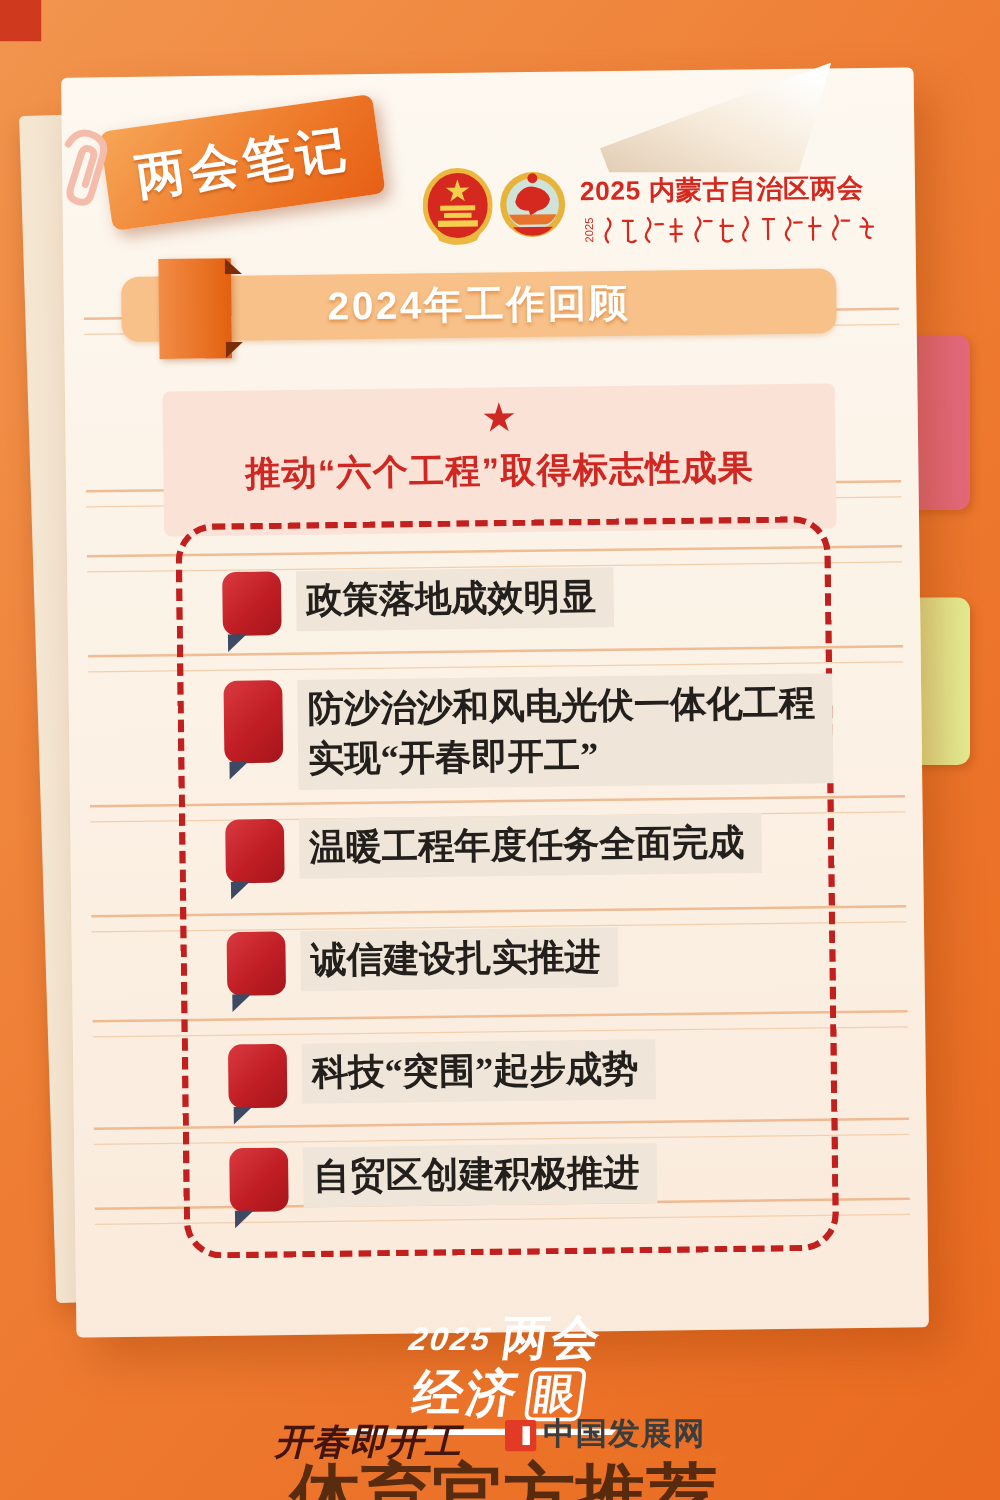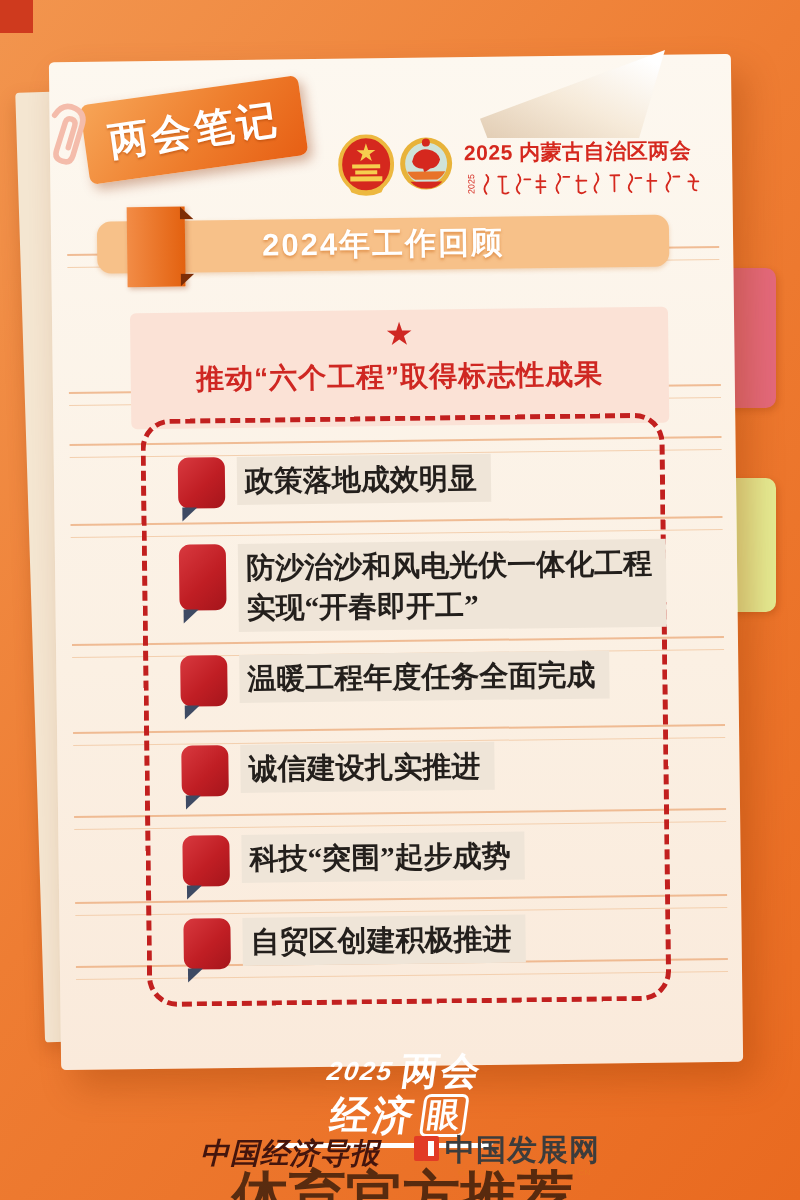--- a/index.html
+++ b/index.html
@@ -120,21 +120,21 @@
 
   .publishers{ position:absolute; left:0; top:1134px; width:100%; display:flex;
     justify-content:center; align-items:flex-start; gap:34px; z-index:5; }
   .pub-left{ font-family:"Liberation Serif", serif; font-style:italic; font-weight:700;
     font-size:29px; color:#44150d; letter-spacing:1px; }
   .pub-right{ display:flex; align-items:flex-start; gap:6px; }
   .cd-logo{ position:relative; width:25px; height:25px; margin-top:2px; }
   .cd-logo .c{ position:absolute; left:0; top:0; width:11px; height:25px; background:#e23b25; border-radius:2px; }
   .cd-logo .d{ position:absolute; left:9px; top:0; width:16px; height:25px; border:5px solid #e23b25; border-radius:2px; background:#fff; }
   .pub-right-texts{ display:flex; flex-direction:column; }
-  .pub-right-name{ font-size:30px; font-weight:800; color:#3c3c3c; letter-spacing:1px; line-height:1.05; }
+  .pub-right-name{ font-size:25px; font-weight:800; color:#3c3c3c; letter-spacing:1px; line-height:1.05; }
   .pub-right-url{ font-size:8px; color:#e87722; letter-spacing:.6px; margin-top:2px;margin-left:13px; }
 
   .watermark{
     position:absolute; left:232px; top:1160px; z-index:20;
     font-family:"Liberation Serif", serif; font-weight:700;
     font-size:57px; letter-spacing:0px; color:#000000; opacity:.62; white-space:nowrap;
   }
 </style>
 </head>
 <body>
@@ -255,21 +255,21 @@
     </div>
     <div class="logo-row2">
       <span class="logo-jingji">经济</span>
       <span class="logo-yan">眼</span>
     </div>
     <div class="logo-underline"></div>
   </div>
 </div>
 
 <div class="publishers">
-  <div class="pub-left">中国经济导报</div>
+  <div class="pub-left">开春即开工</div>
   <div class="pub-right">
     <div class="cd-logo">
       <div class="c"></div>
         <div class="d"></div>
     </div>
     <div class="pub-right-texts">
       <div class="pub-right-name">中国发展网</div>
       <div class="pub-right-url">CHINADEVELOPMENT.COM.CN</div>
     </div>
   </div>

